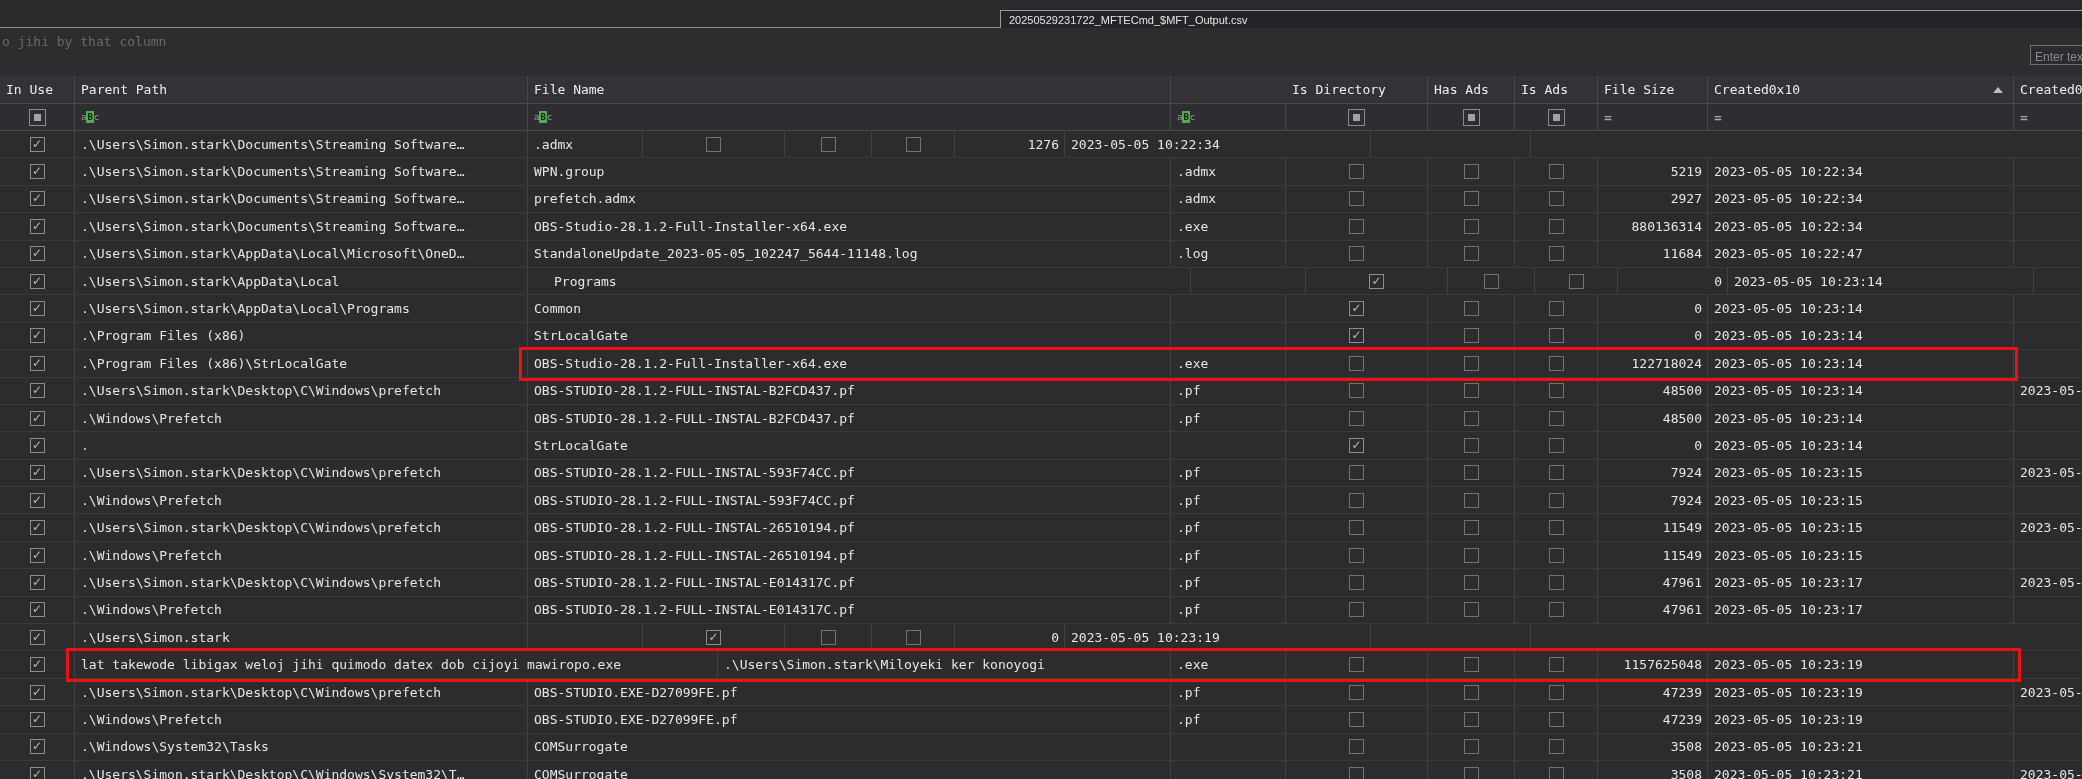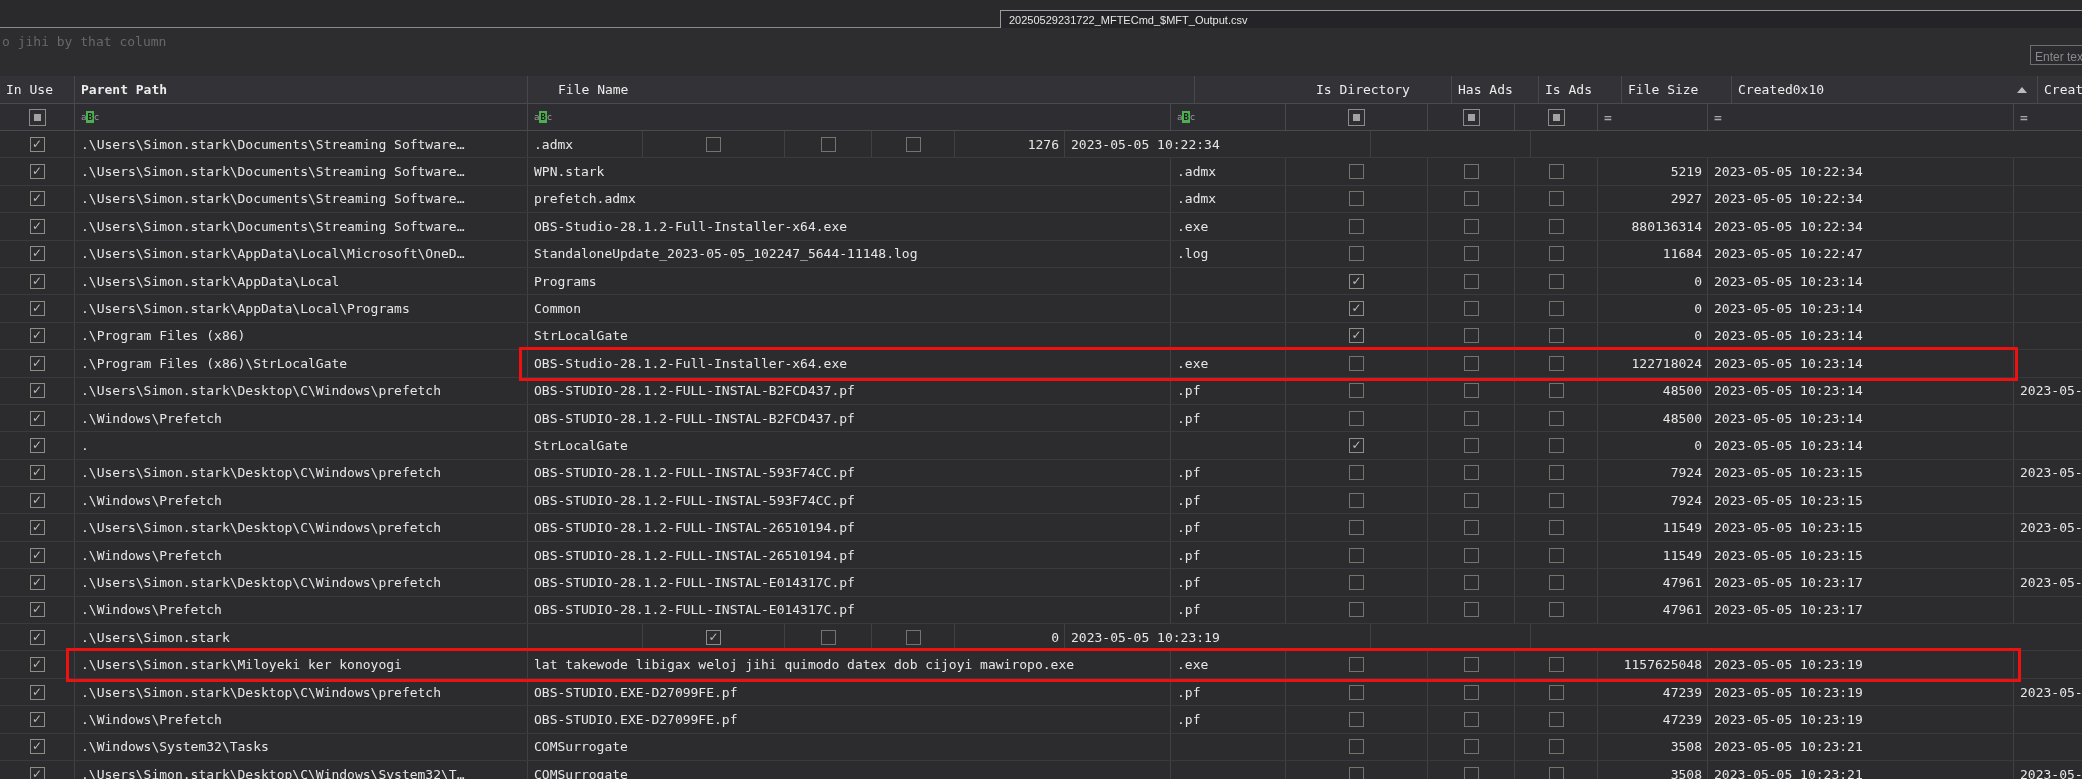--- a/index.html
+++ b/index.html
@@ -65,22 +65,22 @@
   <div class="groupbar">
     <span class="grouptext">o jihi by that column</span>
     <div class="search">
       <input placeholder="Enter text" style="">
     </div>
   </div>
 
   <div class="grid">
     <div class="hrow" id="hdr">
         <div class="hcell" style="width: 75px;">In Use</div>
-        <div class="hcell" style="width: 453px; font-weight: bold;">Parent Path</div>
-        <div class="hcell" style="width: 643px; margin-left: 24px;">File Name</div>
+        <div class="hcell" style="width: 453px;">Parent Path</div>
+        <div class="hcell" style="width: 643px;">File Name</div>
         <div class="hcell" style="width: 115px; margin-top: 43px;">Extension</div>
         <div class="hcell" style="width: 142px;">Is Directory</div>
         <div class="hcell" style="width: 87px;">Has Ads</div>
         <div class="hcell" style="width: 83px;">Is Ads</div>
         <div class="hcell" style="width: 110px;">File Size</div>
         <div class="hcell" style="width: 306px;">Created0x10<span class="sortarrow"></span></div>
         <div class="hcell" style="width: 160px;">Created0x30</div>
       </div>
     <div class="frow" id="flt">
         <div class="fcell center" style="width: 75px;">
@@ -122,21 +122,21 @@
           <div class="dcell center" style="width: 142px;"><span class="cb"></span></div>
           <div class="dcell center" style="width: 87px;"><span class="cb"></span></div>
           <div class="dcell center" style="width: 83px;"><span class="cb"></span></div>
           <div class="dcell num" style="width: 110px;">1276</div>
           <div class="dcell" style="width: 306px;">2023-05-05 10:22:34</div>
           <div class="dcell" style="width: 160px;"></div>
         </div>
         <div class="drow">
           <div class="dcell center" style="width: 75px;"><span class="cb on"></span></div>
           <div class="dcell" style="width: 453px;">.\Users\Simon.stark\Documents\Streaming Software…</div>
-          <div class="dcell" style="width: 643px;">WPN.stark</div>
+          <div class="dcell" style="width: 643px;">WPN.group</div>
           <div class="dcell" style="width: 115px;">.admx</div>
           <div class="dcell center" style="width: 142px;"><span class="cb"></span></div>
           <div class="dcell center" style="width: 87px;"><span class="cb"></span></div>
           <div class="dcell center" style="width: 83px;"><span class="cb"></span></div>
           <div class="dcell num" style="width: 110px;">5219</div>
           <div class="dcell" style="width: 306px;">2023-05-05 10:22:34</div>
           <div class="dcell" style="width: 160px;"></div>
         </div>
         <div class="drow">
           <div class="dcell center" style="width: 75px;"><span class="cb on"></span></div>
@@ -170,21 +170,21 @@
           <div class="dcell center" style="width: 142px;"><span class="cb"></span></div>
           <div class="dcell center" style="width: 87px;"><span class="cb"></span></div>
           <div class="dcell center" style="width: 83px;"><span class="cb"></span></div>
           <div class="dcell num" style="width: 110px;">11684</div>
           <div class="dcell" style="width: 306px;">2023-05-05 10:22:47</div>
           <div class="dcell" style="width: 160px;"></div>
         </div>
         <div class="drow">
           <div class="dcell center" style="width: 75px;"><span class="cb on"></span></div>
           <div class="dcell" style="width: 453px;">.\Users\Simon.stark\AppData\Local</div>
-          <div class="dcell" style="width: 643px;">Programs</div>
+          <div class="dcell" style="width: 643px; margin-left: 20px;">Programs</div>
           <div class="dcell" style="width: 115px;"></div>
           <div class="dcell center" style="width: 142px;"><span class="cb on"></span></div>
           <div class="dcell center" style="width: 87px;"><span class="cb"></span></div>
           <div class="dcell center" style="width: 83px;"><span class="cb"></span></div>
           <div class="dcell num" style="width: 110px;">0</div>
           <div class="dcell" style="width: 306px;">2023-05-05 10:23:14</div>
           <div class="dcell" style="width: 160px;"></div>
         </div>
         <div class="drow">
           <div class="dcell center" style="width: 75px;"><span class="cb on"></span></div>
@@ -336,22 +336,22 @@
           <div class="dcell" style="width: 115px;"></div>
           <div class="dcell center" style="width: 142px;"><span class="cb on"></span></div>
           <div class="dcell center" style="width: 87px;"><span class="cb"></span></div>
           <div class="dcell center" style="width: 83px;"><span class="cb"></span></div>
           <div class="dcell num" style="width: 110px;">0</div>
           <div class="dcell" style="width: 306px;">2023-05-05 10:23:19</div>
           <div class="dcell" style="width: 160px;"></div>
         </div>
         <div class="drow">
           <div class="dcell center" style="width: 75px;"><span class="cb on"></span></div>
+          <div class="dcell" style="width: 643px;">lat takewode libigax weloj jihi quimodo datex dob cijoyi mawiropo.exe</div>
           <div class="dcell" style="width: 453px;">.\Users\Simon.stark\Miloyeki ker konoyogi</div>
-          <div class="dcell" style="width: 643px;">lat takewode libigax weloj jihi quimodo datex dob cijoyi mawiropo.exe</div>
           <div class="dcell" style="width: 115px;">.exe</div>
           <div class="dcell center" style="width: 142px;"><span class="cb"></span></div>
           <div class="dcell center" style="width: 87px;"><span class="cb"></span></div>
           <div class="dcell center" style="width: 83px;"><span class="cb"></span></div>
           <div class="dcell num" style="width: 110px;">1157625048</div>
           <div class="dcell" style="width: 306px;">2023-05-05 10:23:19</div>
           <div class="dcell" style="width: 160px;"></div>
         </div>
         <div class="drow">
           <div class="dcell center" style="width: 75px;"><span class="cb on"></span></div>

